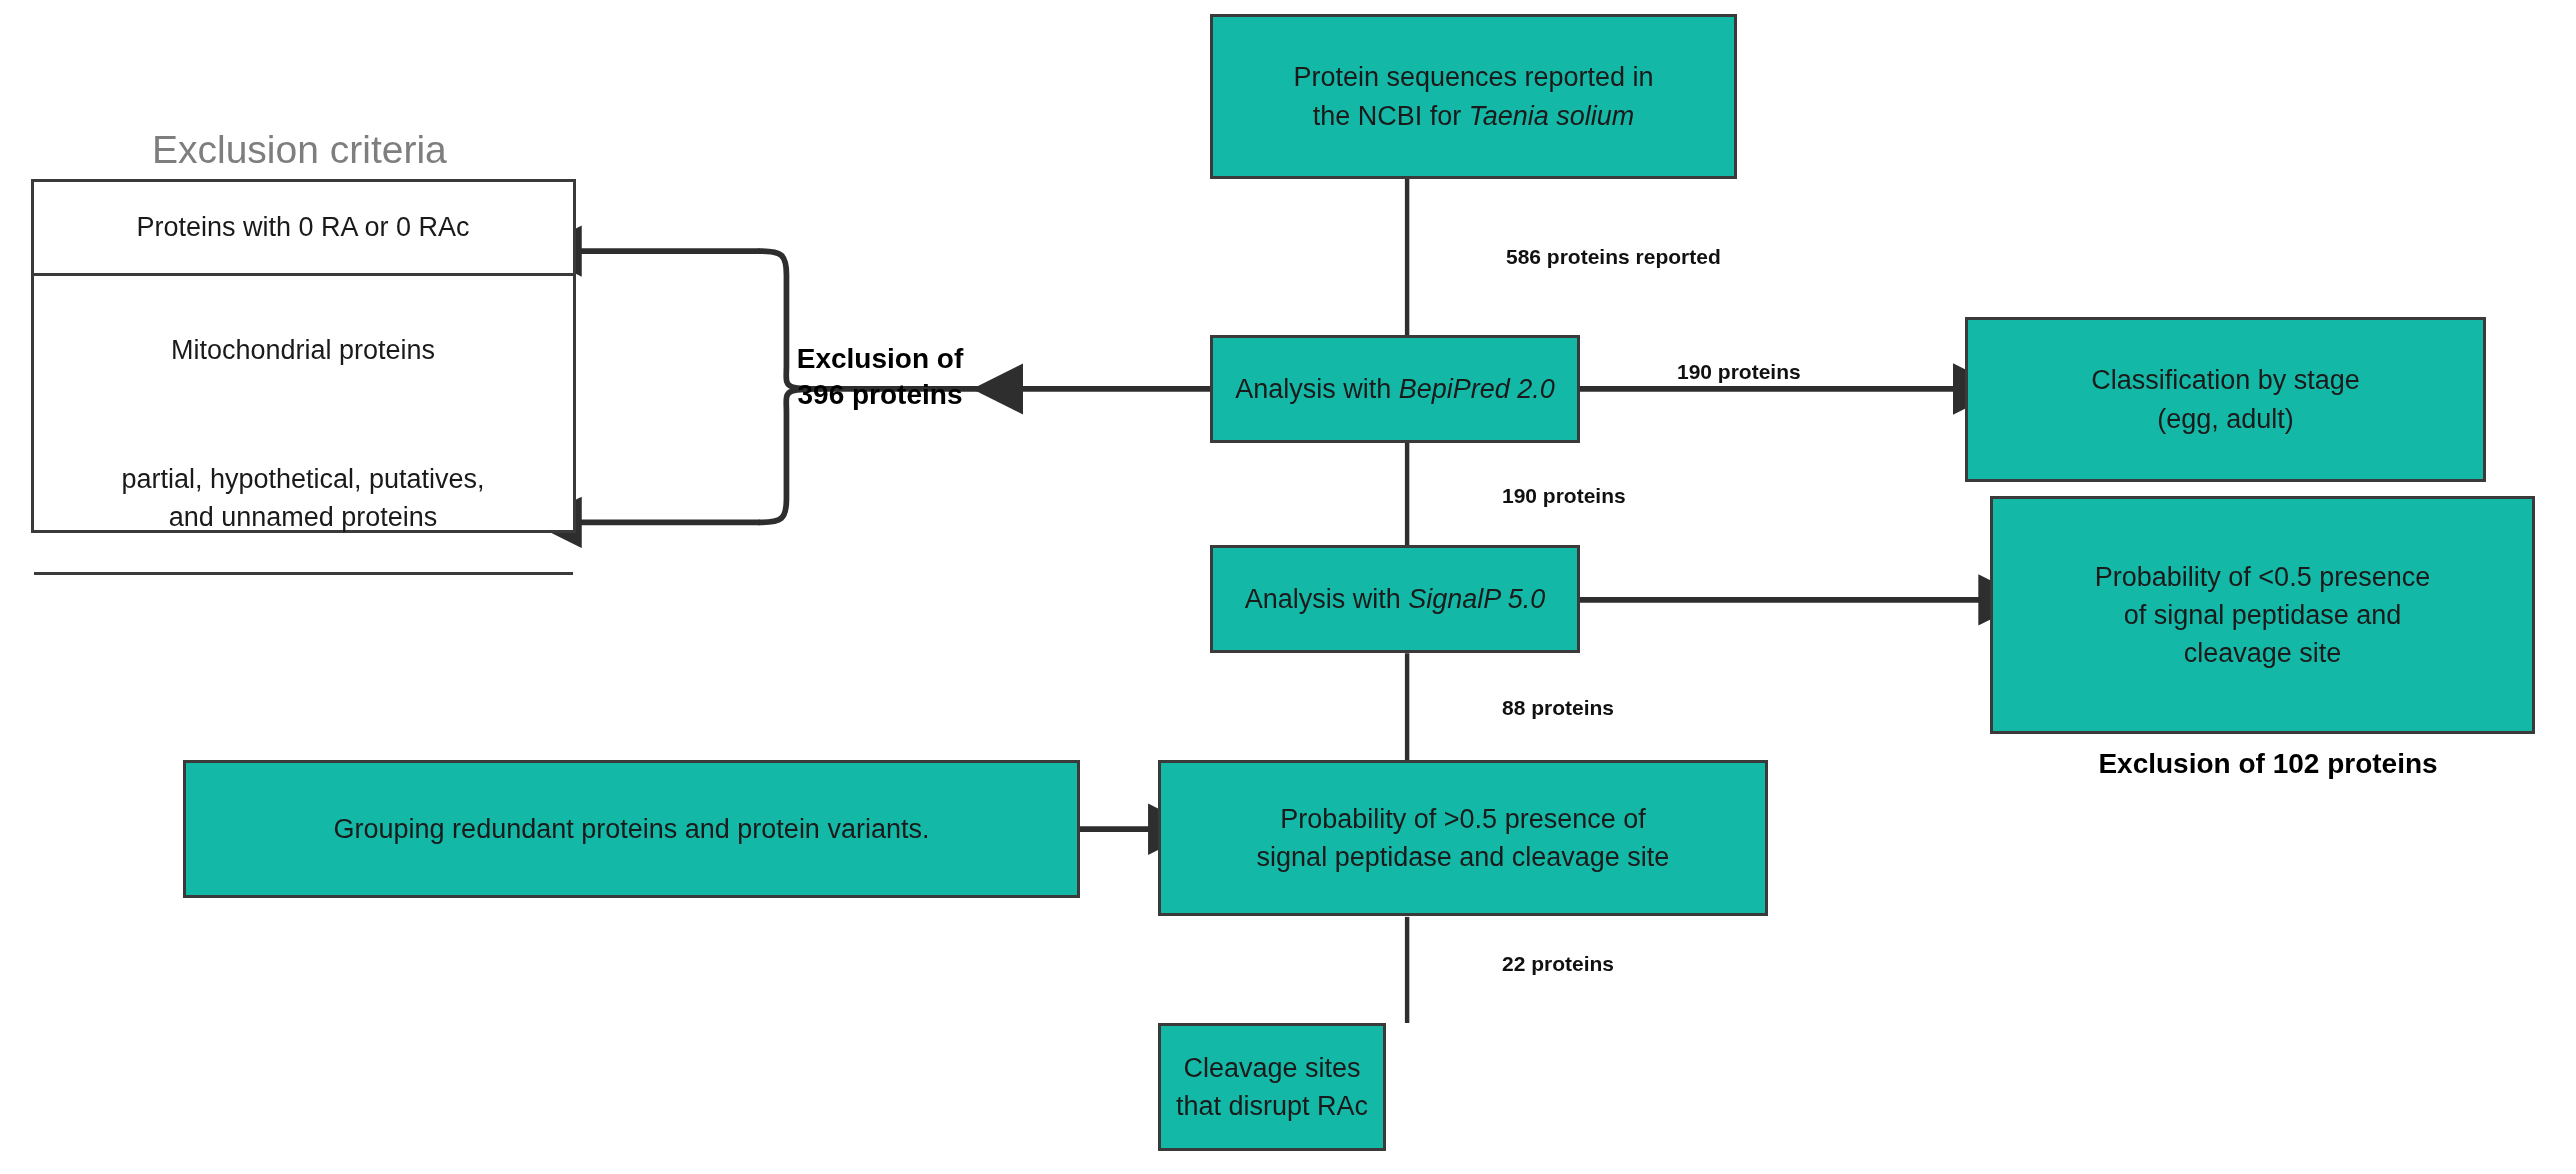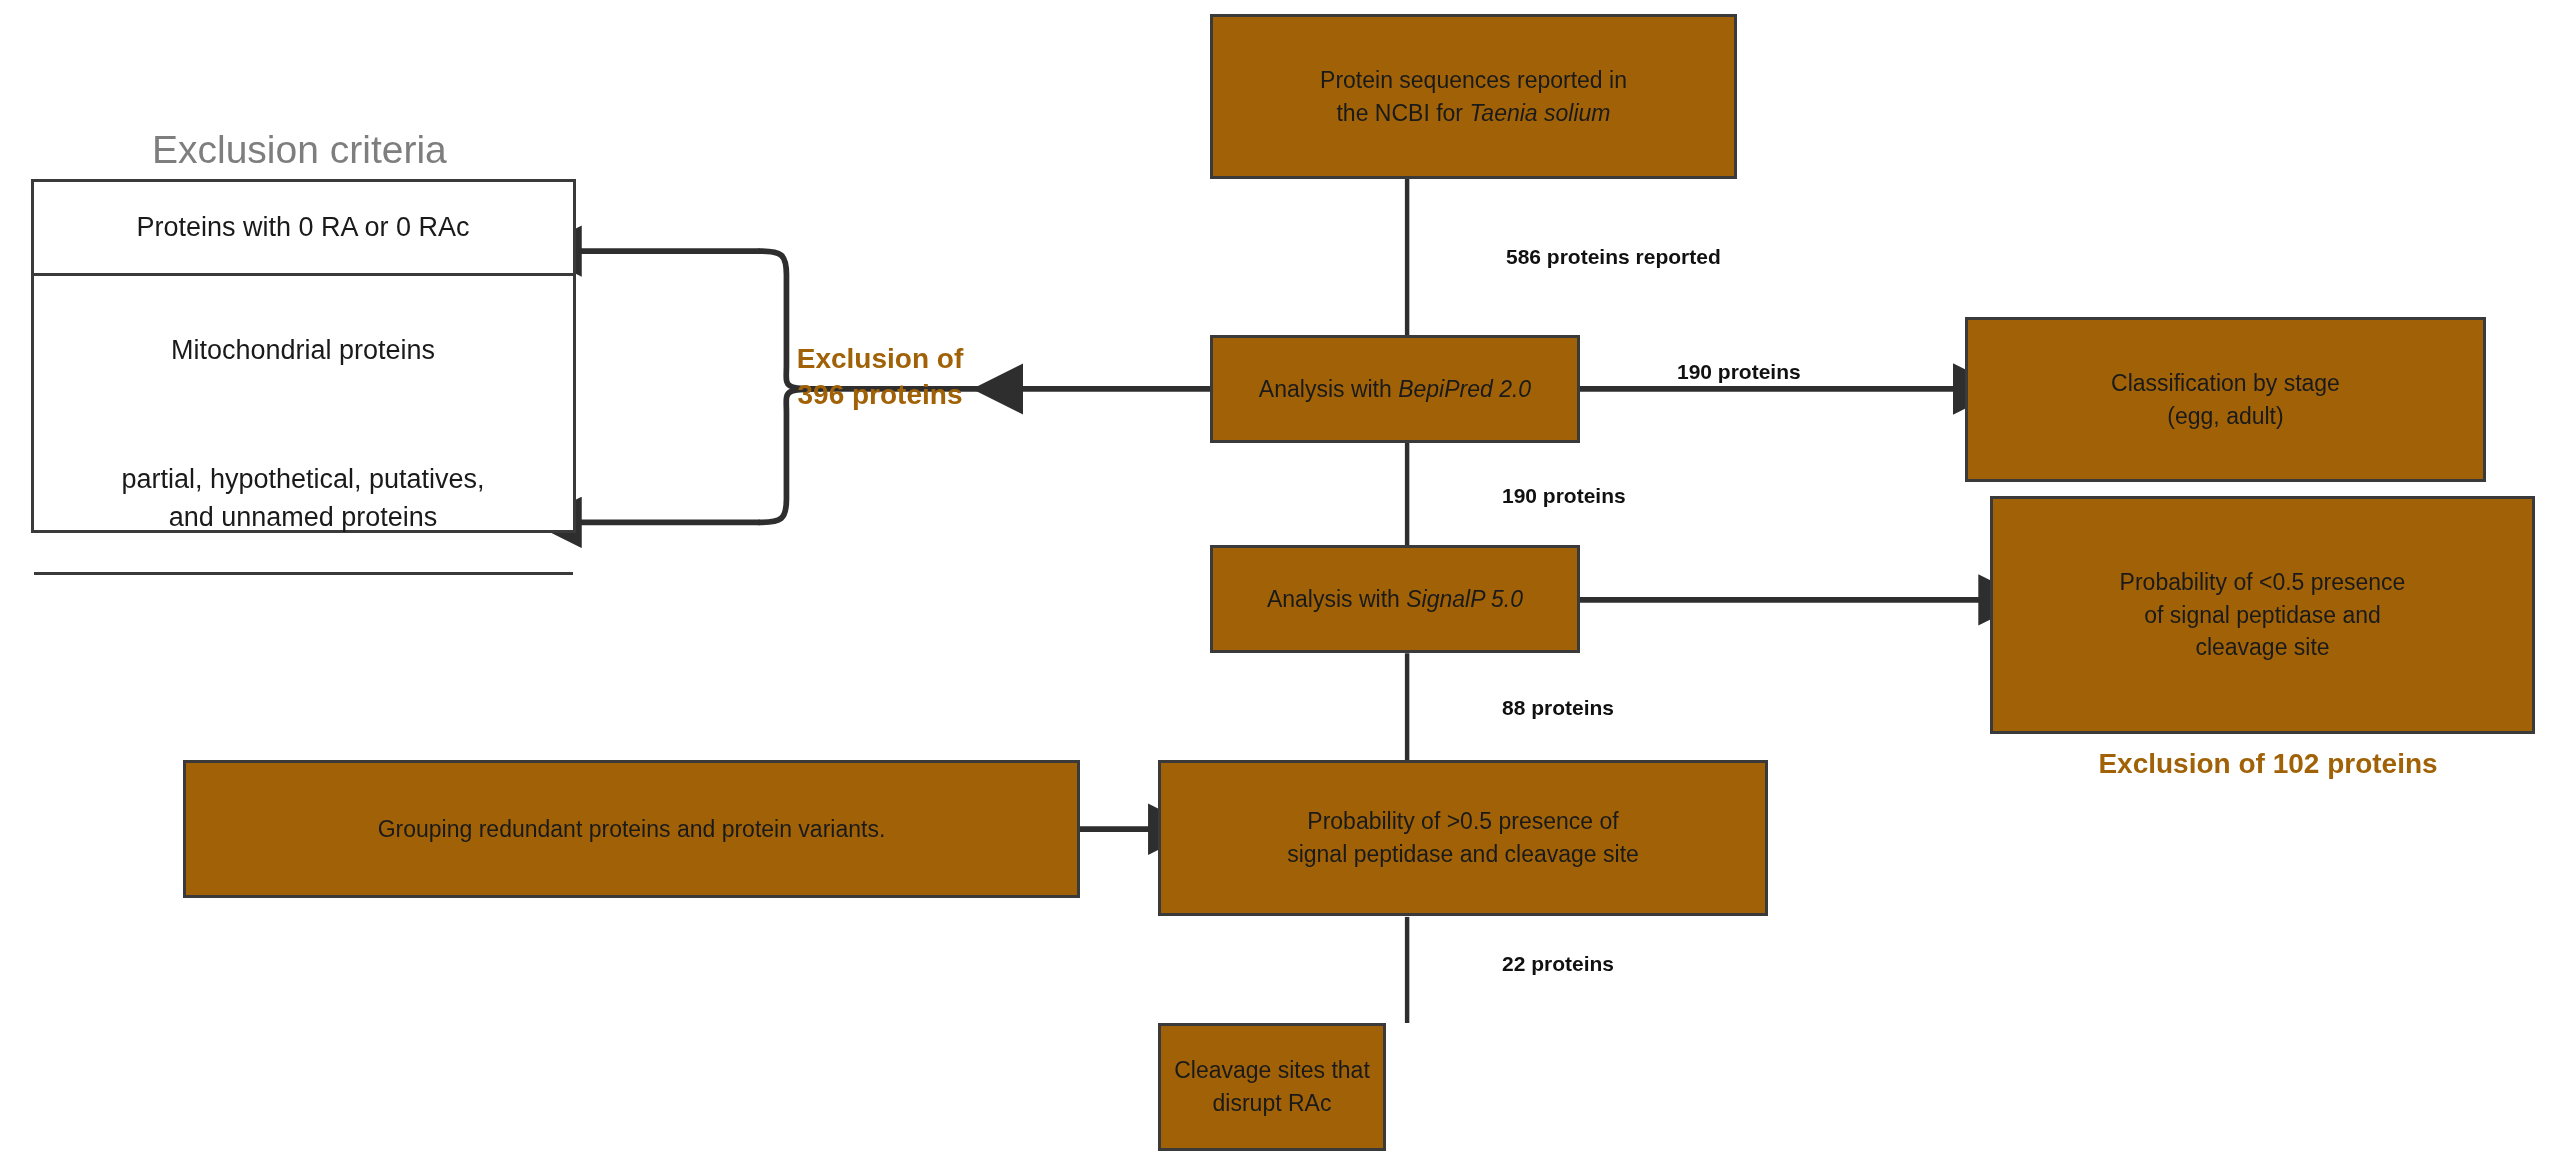--- a/index.html
+++ b/index.html
@@ -23,28 +23,28 @@
     position: absolute;
     left: 0;
     top: 0;
     width: 2576px;
     height: 1175px;
     pointer-events: none;
   }
   .node {
     position: absolute;
     box-sizing: border-box;
-    background: #a16207;
+    background: #14b8a6;
     border: 3.2px solid #3a3a3a;
     display: flex;
     align-items: center;
     justify-content: center;
     text-align: center;
     line-height: 1.42;
-    font-size: 23px;
+    font-size: 27px;
     color: #1a1a1a;
     padding: 3.8px 11.4px;
     z-index: 2;
   }
   .node .txt { display: block; width: 100%; }
   .node em { }
 
   .crit-box {
     position: absolute;
     box-sizing: border-box;
@@ -69,21 +69,21 @@
     font-size: 21px;
     font-weight: bold;
     color: #111111;
     white-space: nowrap;
     z-index: 3;
   }
   .bold-label {
     position: absolute;
     font-size: 28px;
     font-weight: bold;
-    color: #a16207;
+    color: #000000;
     text-align: center;
     line-height: 1.3;
     z-index: 3;
   }
   .section-title {
     position: absolute;
     font-size: 39px;
     color: #7e7e7e;
     white-space: nowrap;
     z-index: 3;

